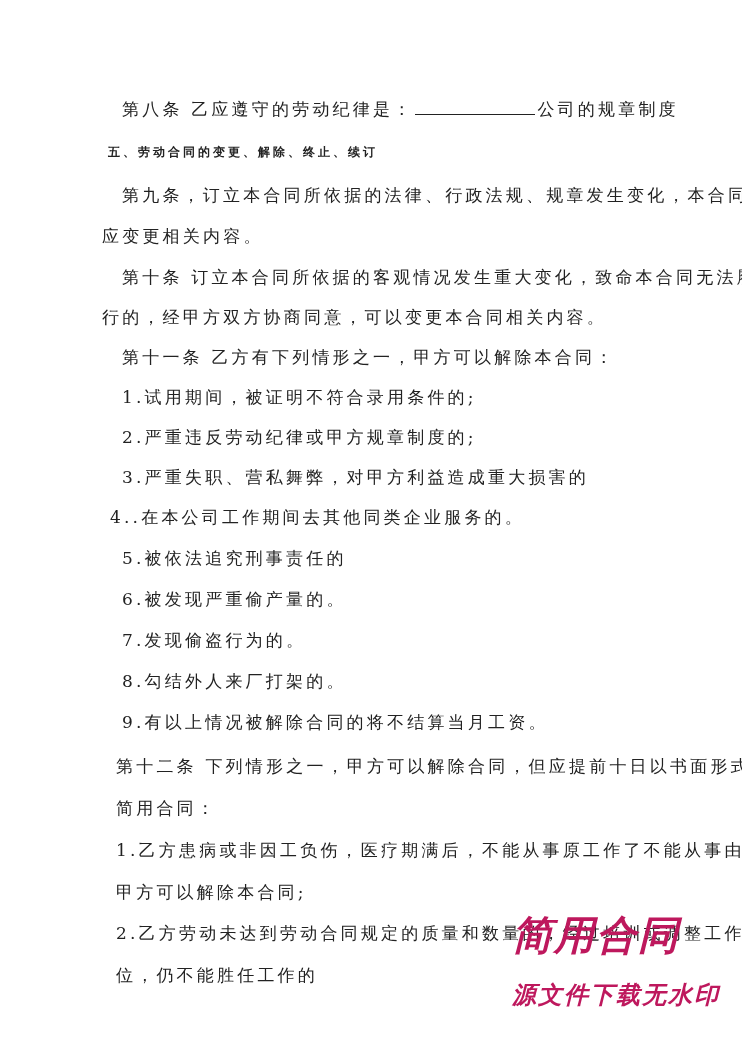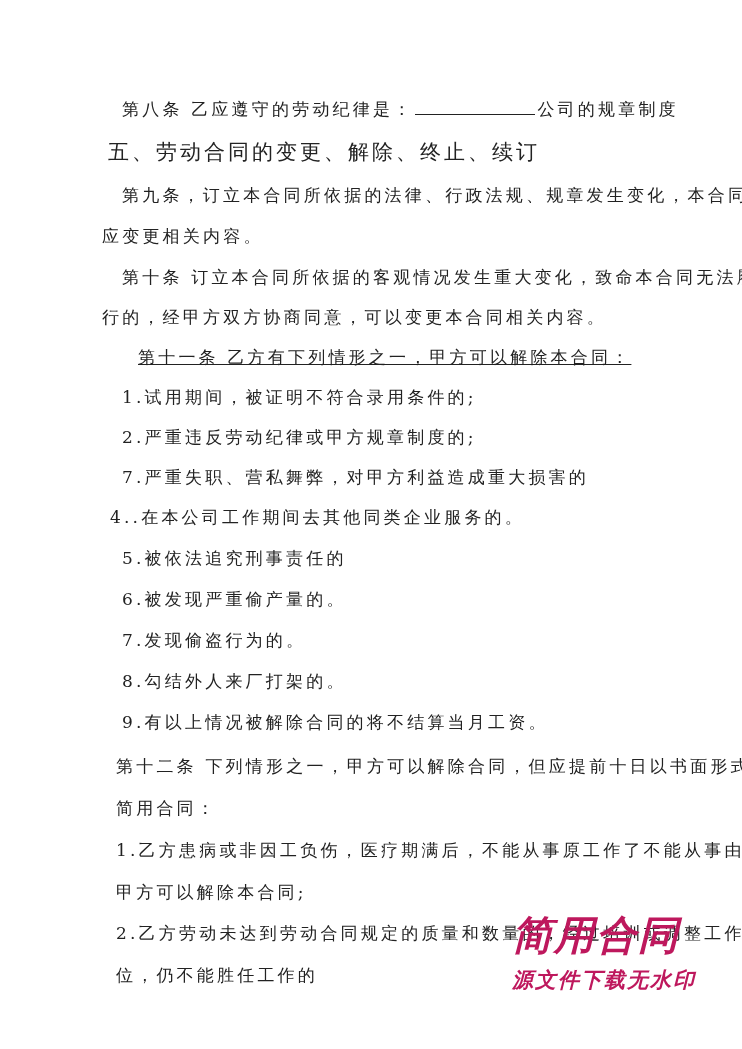--- a/index.html
+++ b/index.html
@@ -1,46 +1,46 @@
 <!DOCTYPE html>
 <html><head>
 <meta charset="utf-8">
 <style>
   html, body { margin: 0; padding: 0; background: #ffffff; }
   body { width: 742px; height: 1049px; position: relative; overflow: hidden;
          font-family: "DejaVu Serif", "Liberation Serif", serif; color: #222; }
   .page { position: absolute; left: 0; top: 0; width: 742px; height: 805px; }
   .line { position: absolute; font-size: 17px; letter-spacing: 3.2px; white-space: nowrap; line-height: 22px; }
-  .heading { font-weight: normal; font-family: "DejaVu Sans", "Liberation Sans", sans-serif; letter-spacing: 3px; font-size: 21px; }
+  .heading { font-weight: bold; font-family: "DejaVu Sans", "Liberation Sans", sans-serif; letter-spacing: 3px; font-size: 12px; }
   .blank { display: inline-block; width: 120px; border-bottom: 1.5px solid #222; height: 16px; vertical-align: baseline; margin: 0 2px; }
   .wm { position: absolute; left: 512px; top: 912px; color: #be185d; font-family: "DejaVu Sans", sans-serif; font-weight: bold; font-style: italic; }
   .wm .big { font-size: 40px; letter-spacing: 2px; line-height: 46px; }
-  .wm .small { font-size: 21px; letter-spacing: 2px; line-height: 28px; margin-top: 8px; }
+  .wm .small { font-size: 24px; letter-spacing: 2px; line-height: 28px; margin-top: 23px; }
 </style>
 </head>
 <body>
 
 <div class="page">
 
   <div class="line" style="left:122px; top:98px;">
     <span>第八条 乙应遵守的劳动纪律是：</span><span class="blank"></span><span>公司的规章制度</span>
   </div>
 
   <div class="line heading" style="left:108px; top:141px;">五、劳动合同的变更、解除、终止、续订</div>
 
   <div class="line" style="left:122px; top:184px;">第九条，订立本合同所依据的法律、行政法规、规章发生变化，本合同</div>
   <div class="line" style="left:102px; top:225px;">应变更相关内容。</div>
 
   <div class="line" style="left:122px; top:266px;">第十条 订立本合同所依据的客观情况发生重大变化，致命本合同无法履</div>
   <div class="line" style="left:102px; top:306px;">行的，经甲方双方协商同意，可以变更本合同相关内容。</div>
 
-  <div class="line" style="left:138px; top:346px;text-decoration:underline;">第十一条 乙方有下列情形之一，甲方可以解除本合同：</div>
+  <div class="line" style="left:122px; top:346px;">第十一条 乙方有下列情形之一，甲方可以解除本合同：</div>
   <div class="line" style="left:122px; top:386px;">1.试用期间，被证明不符合录用条件的;</div>
   <div class="line" style="left:122px; top:426px;">2.严重违反劳动纪律或甲方规章制度的;</div>
-  <div class="line" style="left:122px; top:466px;">7.严重失职、营私舞弊，对甲方利益造成重大损害的</div>
+  <div class="line" style="left:122px; top:466px;">3.严重失职、营私舞弊，对甲方利益造成重大损害的</div>
   <div class="line" style="left:110px; top:506px;">4..在本公司工作期间去其他同类企业服务的。</div>
   <div class="line" style="left:122px; top:547px;">5.被依法追究刑事责任的</div>
   <div class="line" style="left:122px; top:588px;">6.被发现严重偷产量的。</div>
   <div class="line" style="left:122px; top:629px;">7.发现偷盗行为的。</div>
   <div class="line" style="left:122px; top:670px;">8.勾结外人来厂打架的。</div>
   <div class="line" style="left:122px; top:711px;">9.有以上情况被解除合同的将不结算当月工资。</div>
 
   <div class="line" style="left:116px; top:755px;">第十二条 下列情形之一，甲方可以解除合同，但应提前十日以书面形式</div>
   <div class="line" style="left:116px; top:797px;">简用合同：</div>
   <div class="line" style="left:116px; top:839px;">1.乙方患病或非因工负伤，医疗期满后，不能从事原工作了不能从事由甲</div>

